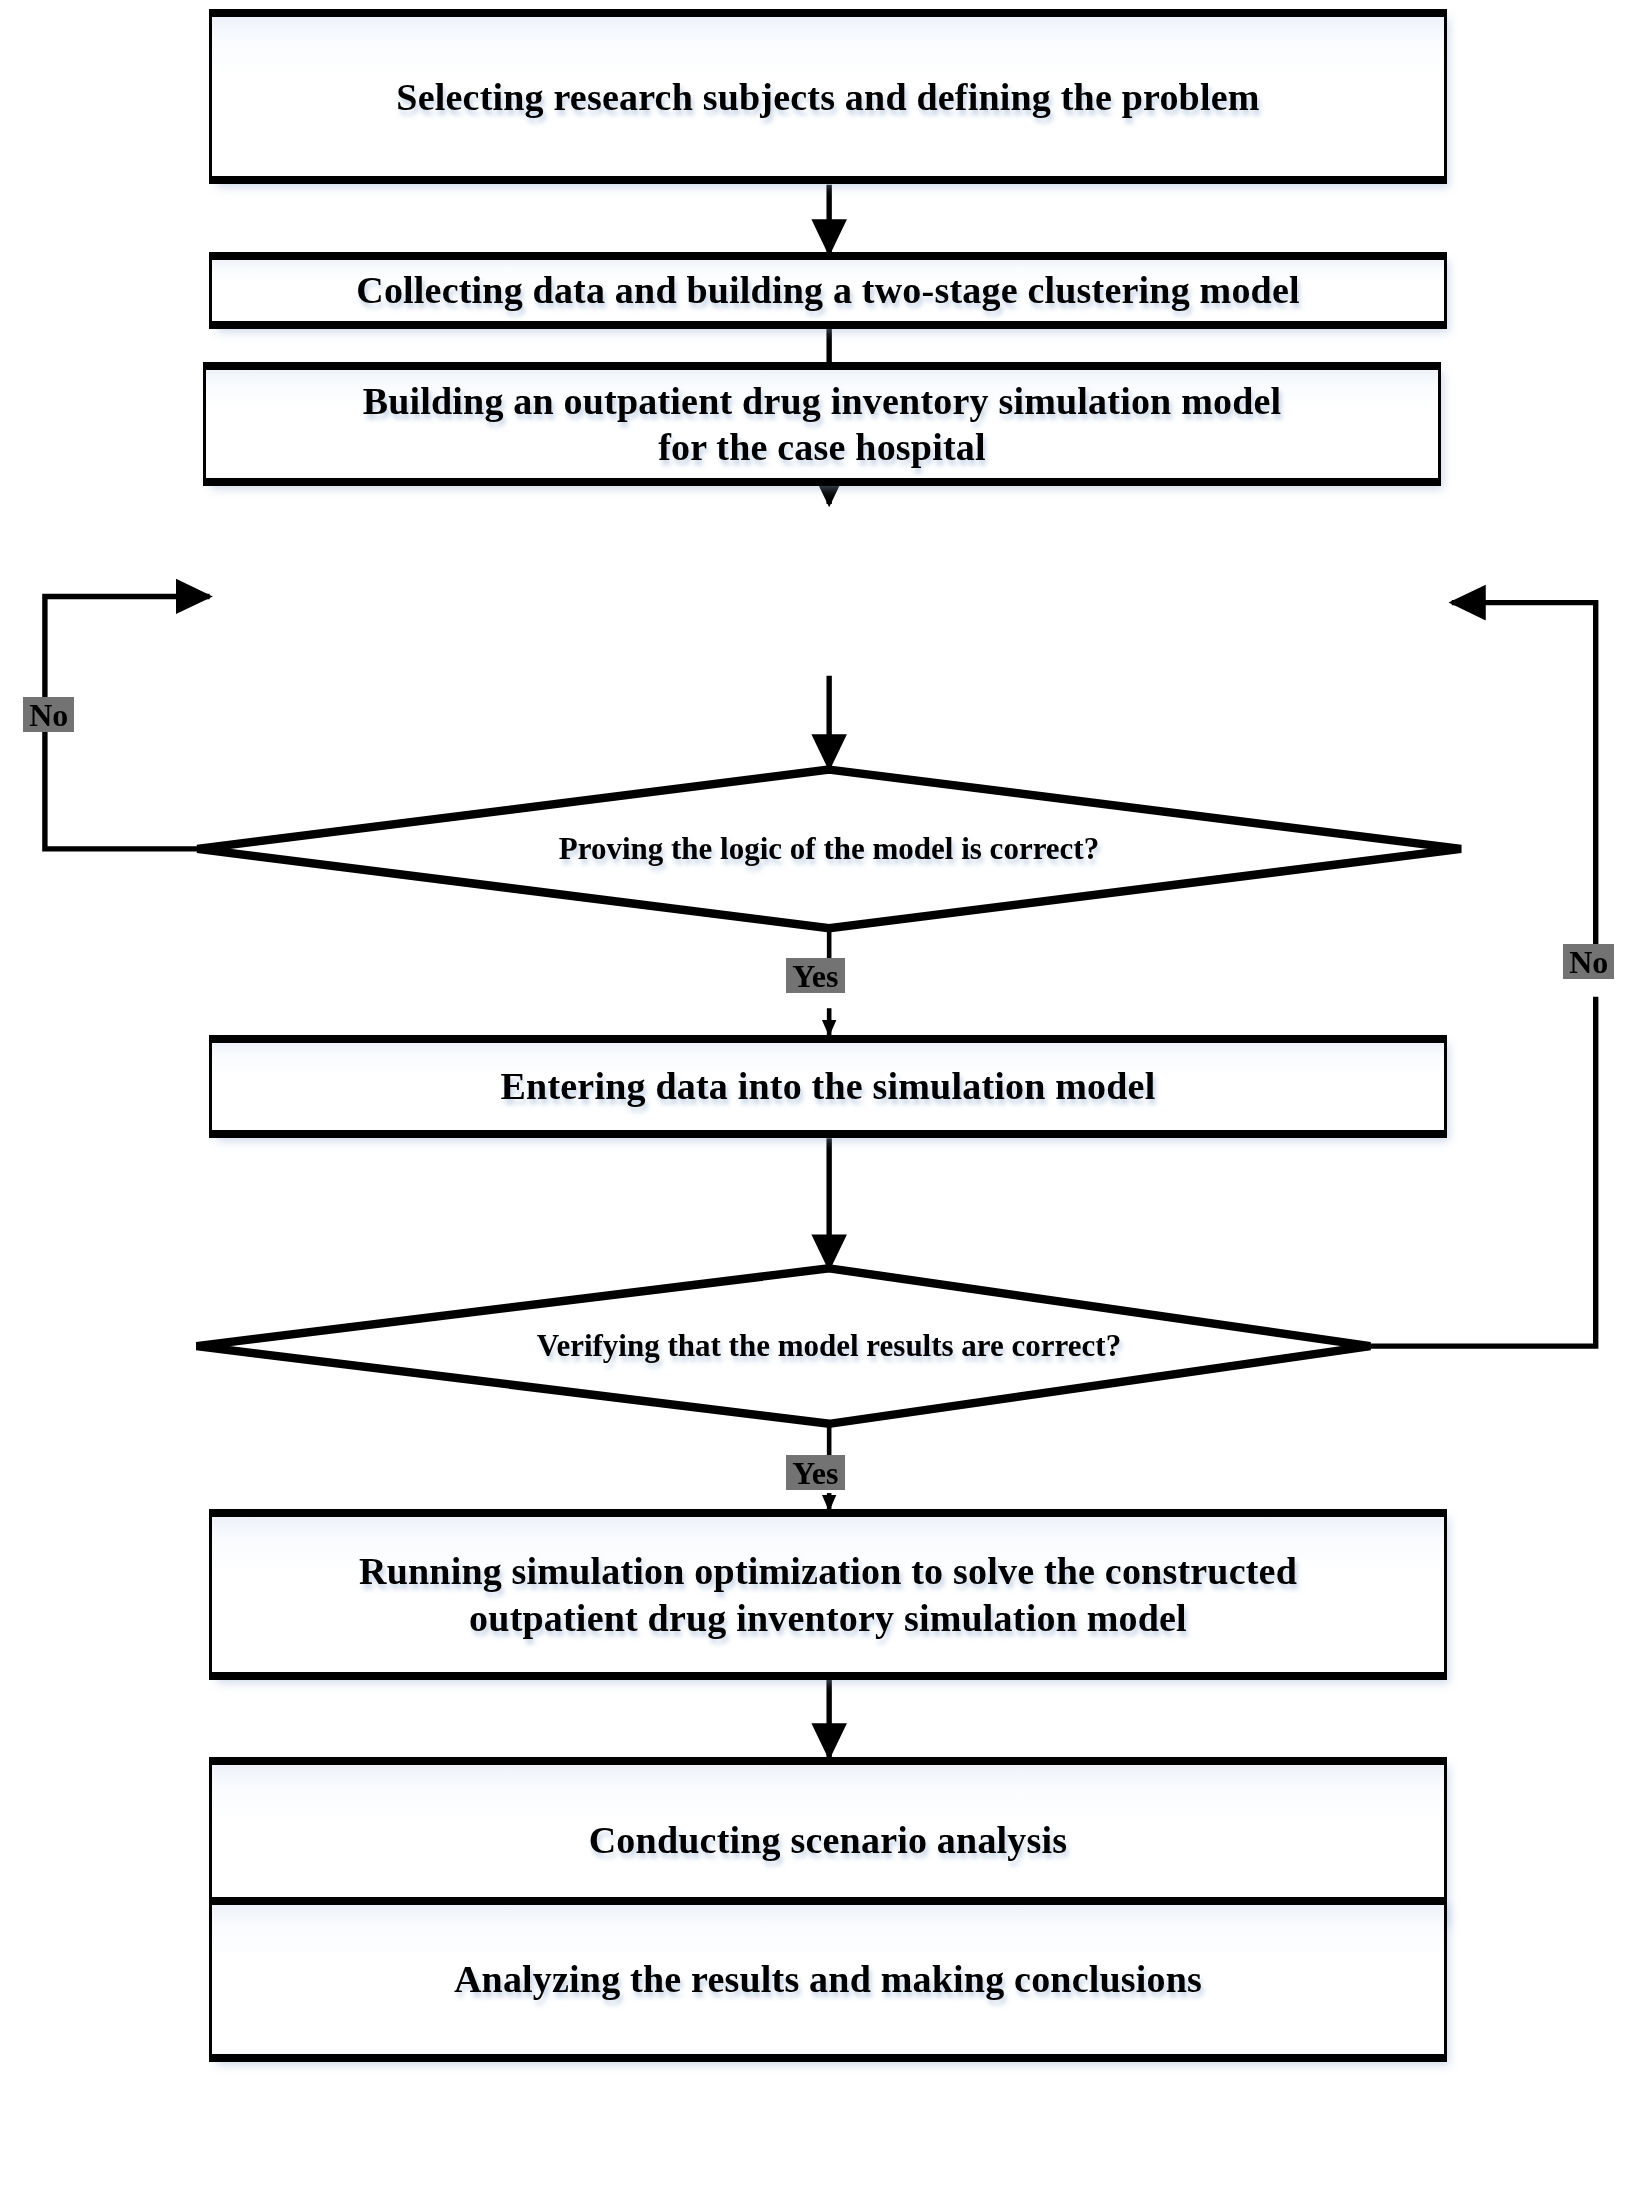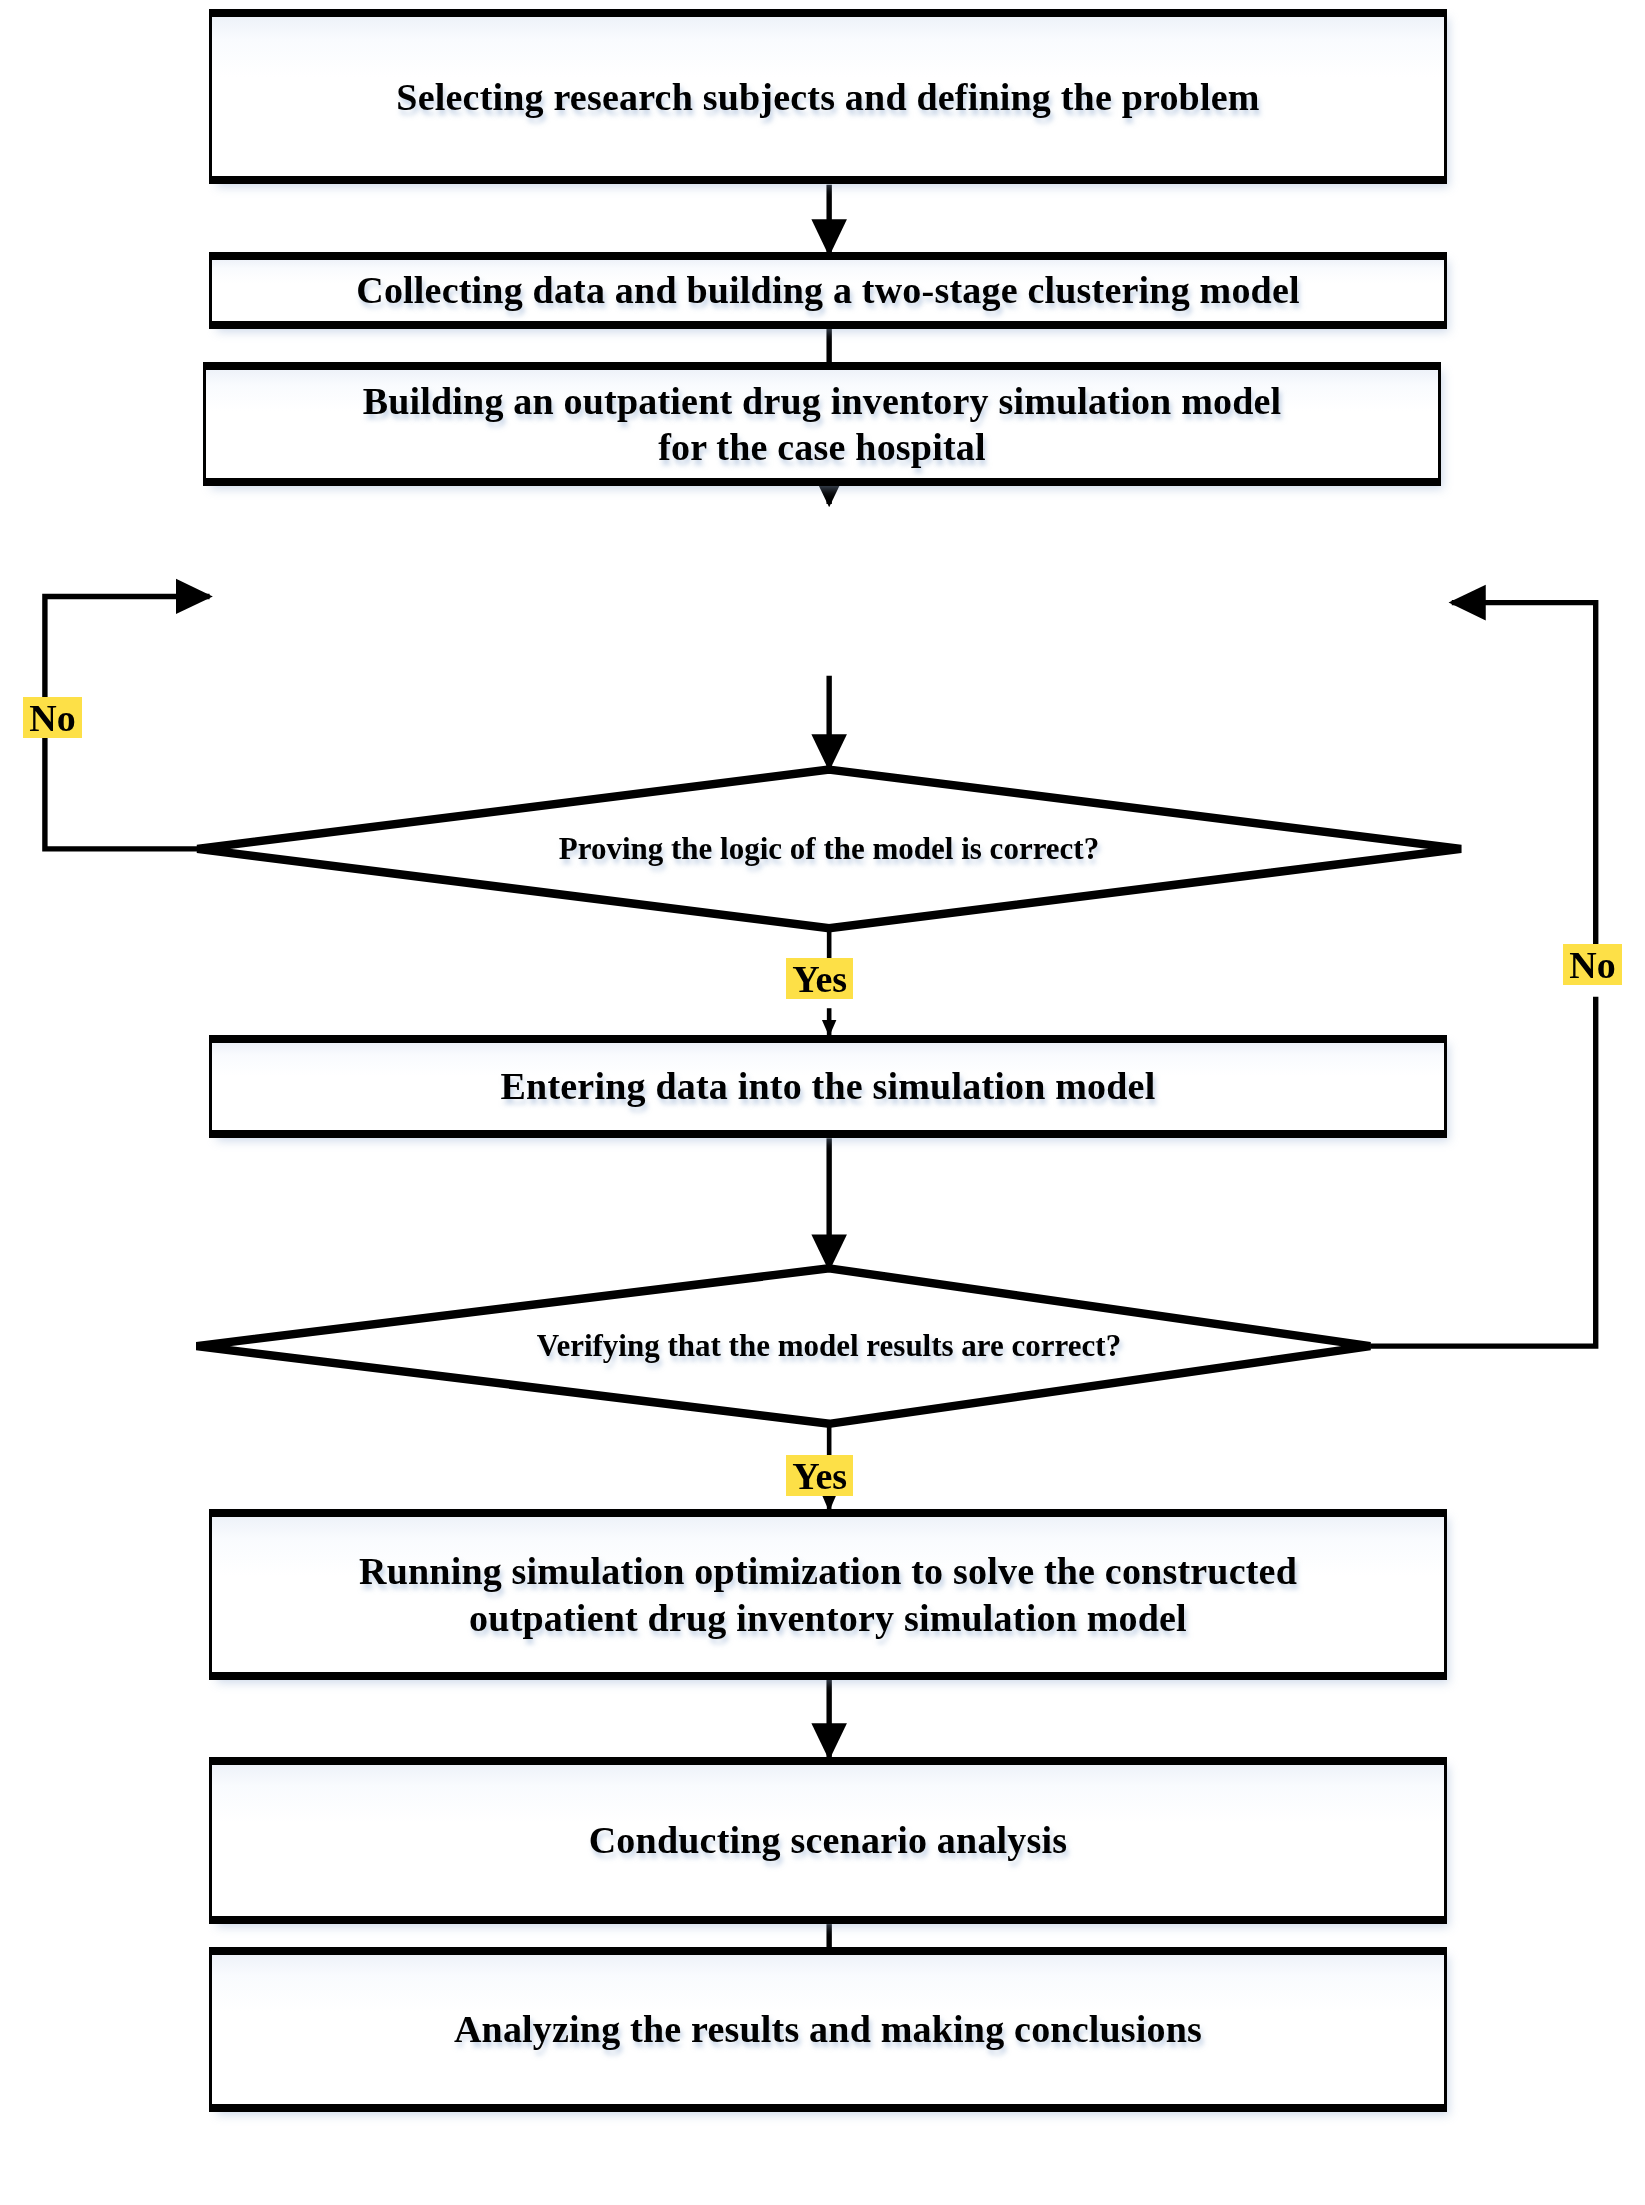--- a/index.html
+++ b/index.html
@@ -63,24 +63,24 @@
     font-size: 31px;
     line-height: 1.2;
     color: #000000;
     text-shadow: 2.3px 5.4px 5.4px rgba(150,175,210,0.55);
     pointer-events: none;
   }
   .edge-label {
     position: absolute;
     font-family: "Liberation Serif", "DejaVu Serif", serif;
     font-weight: bold;
-    font-size: 38px;
+    font-size: 32px;
     line-height: 1;
     color: #000000;
-    background: #fde047;
+    background: #737373;
     padding: 1.5px 6.2px;
     white-space: nowrap;
   }
 </style>
 </head>
 <body>
 
 <div id="flow-root">
 
   <svg id="flow-svg" viewBox="0 0 2138 2865">
@@ -149,21 +149,21 @@
 
   <div class="node-box" style="left:209px; top:1509px; width:1238px; height:171px;">
     <span class="node-label">Running simulation optimization to solve the constructed
 outpatient drug inventory simulation model</span>
   </div>
 
   <div class="node-box" style="left:209px; top:1757px; width:1238px; height:167px;">
     <span class="node-label">Conducting scenario analysis</span>
   </div>
 
-  <div class="node-box" style="left:209px; top:1947px; width:1238px; height:165px;">
+  <div class="node-box" style="left:209px; top:1897px; width:1238px; height:165px;">
     <span class="node-label">Analyzing the results and making conclusions</span>
   </div>
 
   <div class="edge-label" style="left:23px; top:697px;">No</div>
 
   <div class="edge-label" style="left:786px; top:958px;">Yes</div>
 
   <div class="edge-label" style="left:1563px; top:944px;">No</div>
 
   <div class="edge-label" style="left:786px; top:1455px;">Yes</div>

